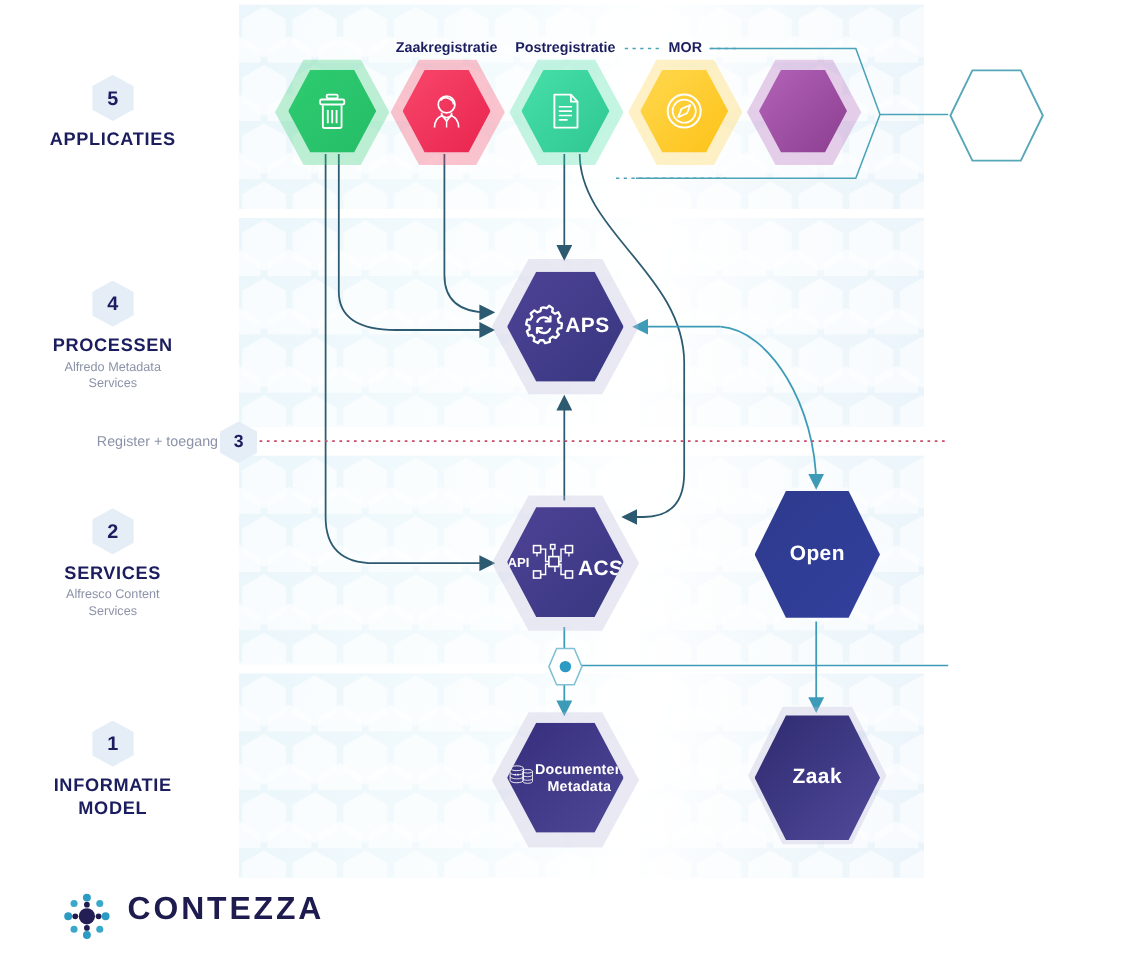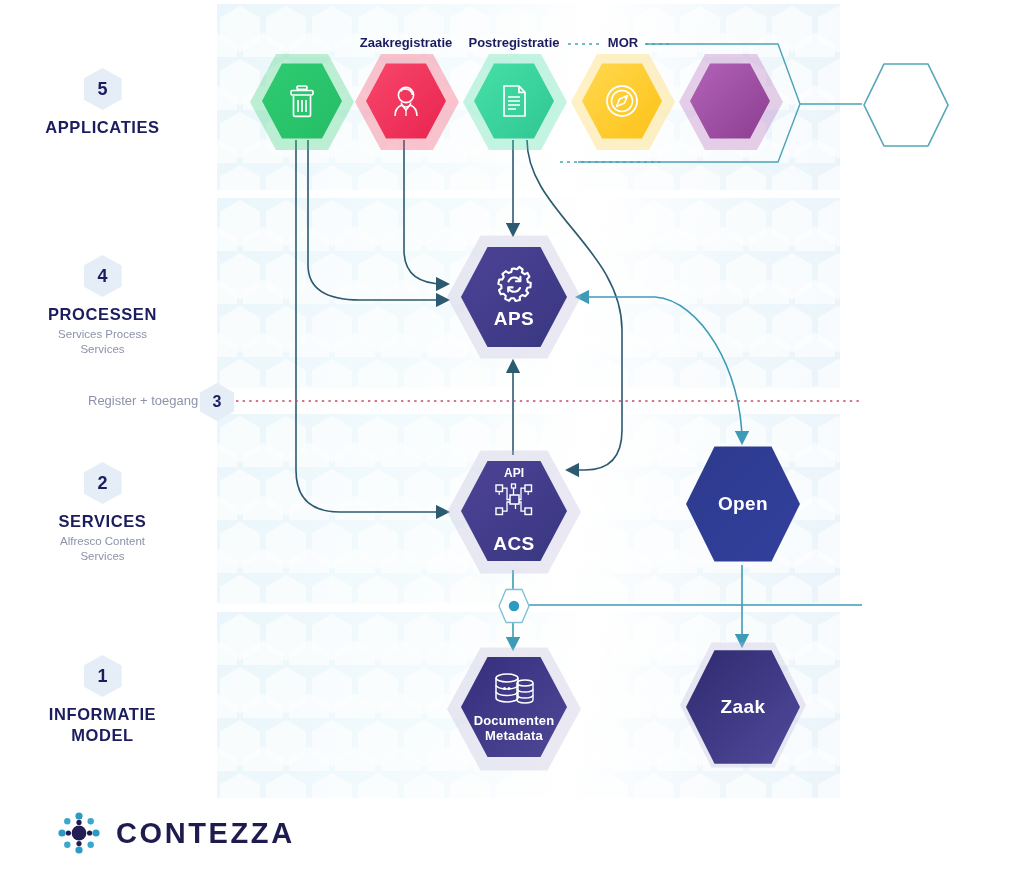--- a/index.html
+++ b/index.html
@@ -43,21 +43,21 @@
 
   
   .app-label{
     position:absolute;color:#1b1d5e;font-size:13px;font-weight:bold;
     text-align:center;line-height:1.2;
   }
 
   
   .hex{
     position:absolute;
-    display:flex;flex-direction:column;align-items:center;justify-content:center;
+    display:flex;align-items:center;justify-content:center;
     clip-path:polygon(25% 2%,75% 2%,100% 50%,75% 98%,25% 98%,0% 50%);
     color:#fff;text-align:center;
   }
   .hex-glow{
     position:absolute;
     clip-path:polygon(25% 2%,75% 2%,100% 50%,75% 98%,25% 98%,0% 50%);
     opacity:.30;
   }
   .hex-label{font-size:13px;font-weight:bold;line-height:1.18;letter-spacing:.2px;}
   .hex-label.big{font-size:19px;letter-spacing:.4px;}
@@ -69,21 +69,21 @@
   .divider-hex{
     position:absolute;width:34px;height:38px;
     display:flex;align-items:center;justify-content:center;
     color:#1b1d5e;font-weight:bold;font-size:16px;
   }
   .divider-hex .hexbg{position:absolute;inset:0;background:#e5eef7;
     clip-path:polygon(50% 0%,100% 25%,100% 75%,50% 100%,0% 75%,0% 25%);}
   .divider-hex span{position:relative;z-index:2;}
 
   
-  .logo{position:absolute;left:56px;top:810px;display:flex;align-items:center;gap:14px;}
+  .logo{position:absolute;left:56px;top:810px;display:flex;align-items:flex-start;gap:14px;}
   .logo-word{color:#1e1b4f;font-size:29px;font-weight:bold;letter-spacing:2.6px;}
 
   svg{display:block;}
 </style>
 </head>
 <body>
 
 <div class="stage">
 
   <div class="band band-5">
@@ -169,21 +169,21 @@
     </div>
     <div class="rail-title">APPLICATIES</div>
   </div>
 
   <div class="rail" style="top:255px;">
     <div class="numhex">
       <div class="hexbg"></div>
         <span>4</span>
     </div>
     <div class="rail-title">PROCESSEN</div>
-    <div class="rail-sub" style="white-space:pre-line">Services Process
+    <div class="rail-sub" style="white-space:pre-line">Alfredo Metadata
 Services</div>
   </div>
 
   <div class="rail" style="top:462px;">
     <div class="numhex">
       <div class="hexbg"></div>
         <span>2</span>
     </div>
     <div class="rail-title">SERVICES</div>
     <div class="rail-sub" style="white-space:pre-line">Alfresco Content

